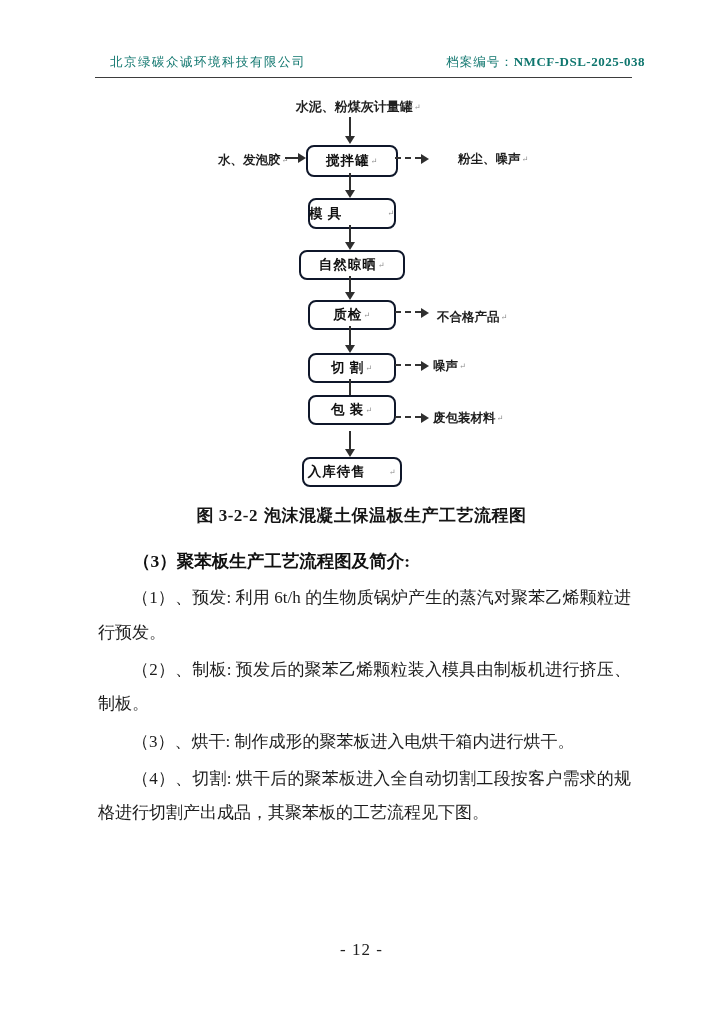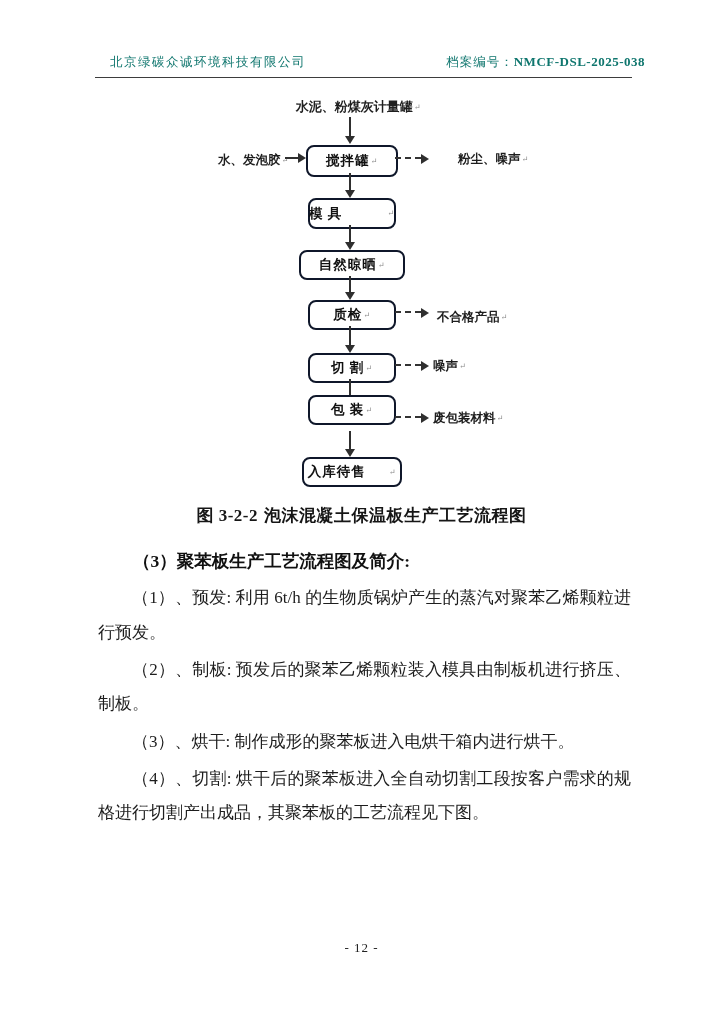--- a/index.html
+++ b/index.html
@@ -61,21 +61,21 @@
 
   
   .caption{position:absolute;left:0;top:504px;width:723px;text-align:center;
            font-weight:bold;font-size:17px;letter-spacing:0.5px;color:#161616;}
   .caption .cap-num{margin-right:6px;}
   .content{position:absolute;left:98px;top:536px;width:533px;
            font-size:17px;line-height:2.02;text-align:justify;color:#1d1d1d;}
   .heading{font-weight:bold;font-size:17.5px;text-indent:2em;margin:8px 0 2px 0;color:#101010;}
   p.body{margin:0 0 3px 0;text-indent:2em;}
   .footer{position:absolute;left:0;top:940px;width:723px;text-align:center;
-          font-size:13px;color:#222;letter-spacing:1px;}
+          font-size:17px;color:#222;letter-spacing:1px;}
 </style>
 </head>
 <body>
 
 <div class="page">
 
   <div class="header">
     <span class="company">北京绿碳众诚环境科技有限公司</span>
     <span class="hdr-right">
       <span class="archive-label">档案编号：</span>

